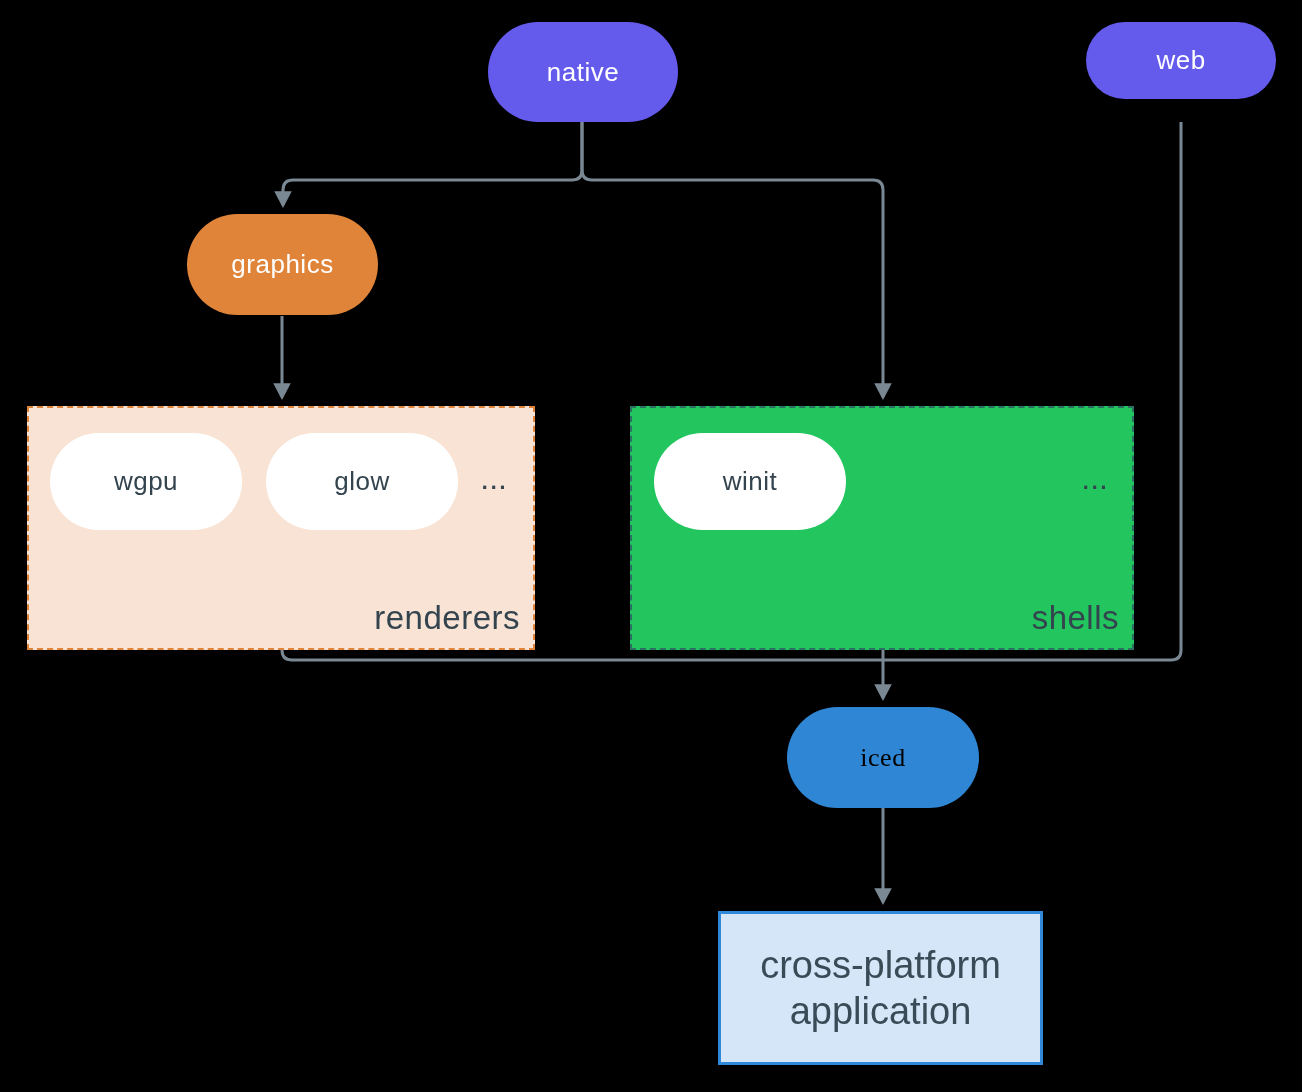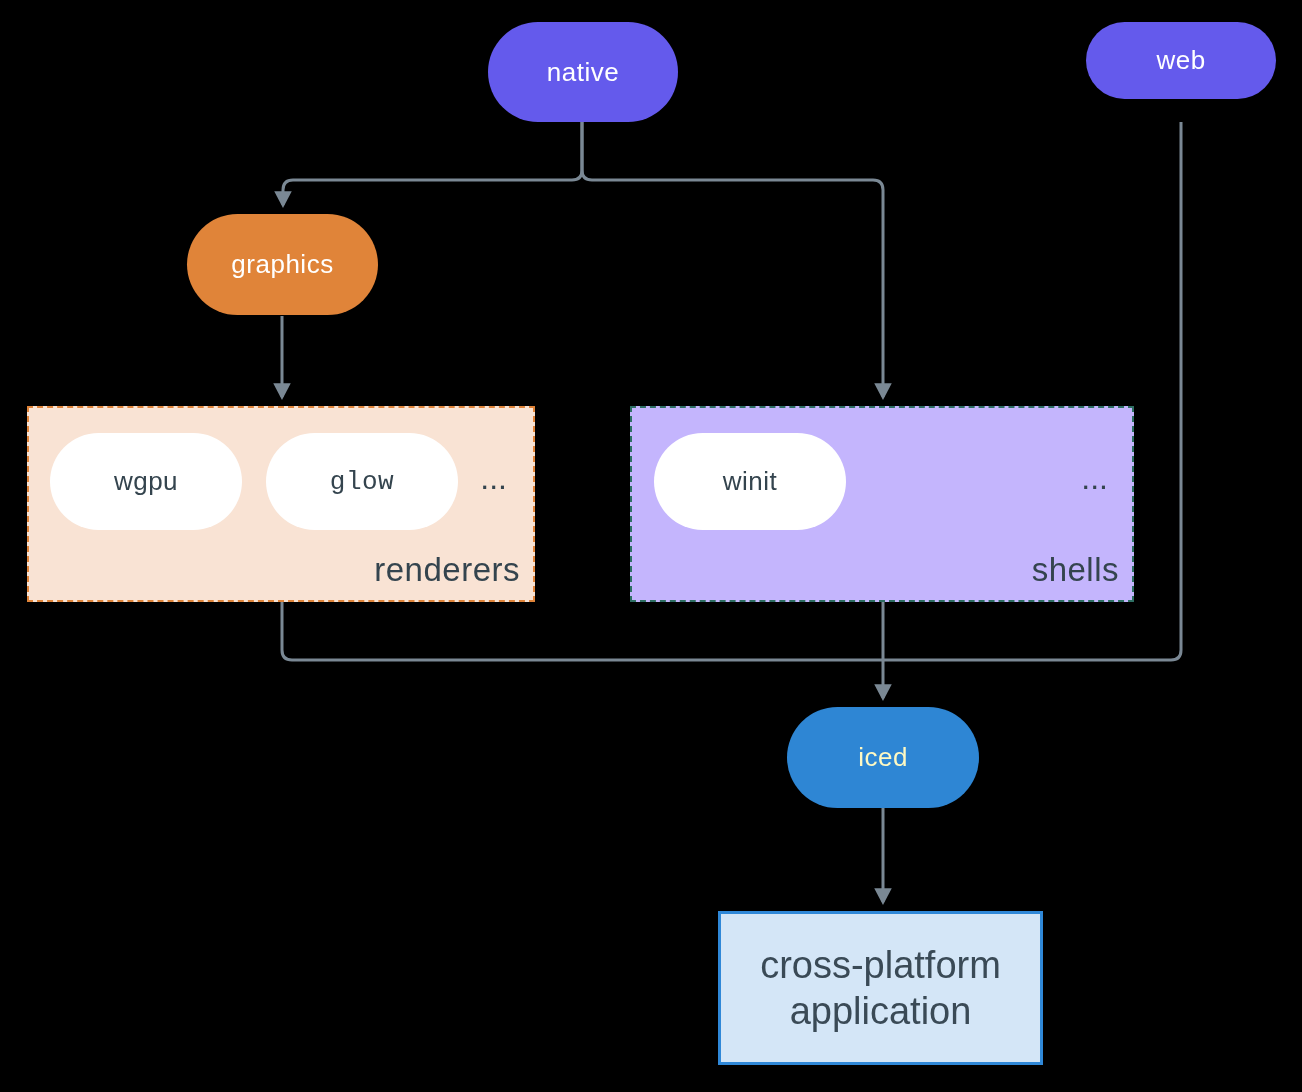--- a/index.html
+++ b/index.html
@@ -26,53 +26,53 @@
     position: absolute;
     display: flex;
     align-items: center;
     justify-content: center;
     border-radius: 999px;
     font-size: 26px;
     letter-spacing: 0.5px;
   }
   .pill.purple { background: #645AEC; color: #ffffff; }
   .pill.orange { background: #E08439; color: #ffffff; }
-  .pill.blue   { background: #2E86D4; color: #fef9c3; }
+  .pill.blue   { background: #2E86D4; color: #000000; font-family: Liberation Serif, serif; }
   .pill.white  { background: #ffffff; color: #34444E; }
 
   .node-native   { left: 488px;  top: 22px;  width: 190px; height: 100px; }
   .node-web      { left: 1086px; top: 22px;  width: 190px; height: 77px; }
   .node-graphics { left: 187px;  top: 214px; width: 191px; height: 101px; }
   .node-iced     { left: 787px;  top: 707px; width: 192px; height: 101px; }
 
   .group-box {
     position: absolute;
     box-sizing: border-box;
     width: 508px;
-    height: 196px;
+    height: 244px;
     top: 406px;
   }
   .group-renderers {
     left: 27px;
     background: #F9E3D4;
     border: 2px dashed #E08439;
   }
   .group-shells {
     left: 630px;
     width: 504px;
-    background: #c4b5fd;
+    background: #22c55e;
     border: 2px dashed #2E6F63;
   }
   .group-box .pill {
     top: 25px;
     width: 192px;
     height: 97px;
   }
   .group-renderers .pill-1 { left: 21px; }
-  .group-renderers .pill-2 { left: 237px; font-family: Liberation Mono, monospace; }
+  .group-renderers .pill-2 { left: 237px; }
   .group-shells    .pill-1 { left: 22px; }
   .group-shells    .pill-2 { left: 236px; }
   .ellipsis {
     position: absolute;
     top: 52px;
     font-size: 32px;
     color: #34444E;
   }
   .group-renderers .ellipsis { right: 26px; }
   .group-shells    .ellipsis { right: 24px; }

